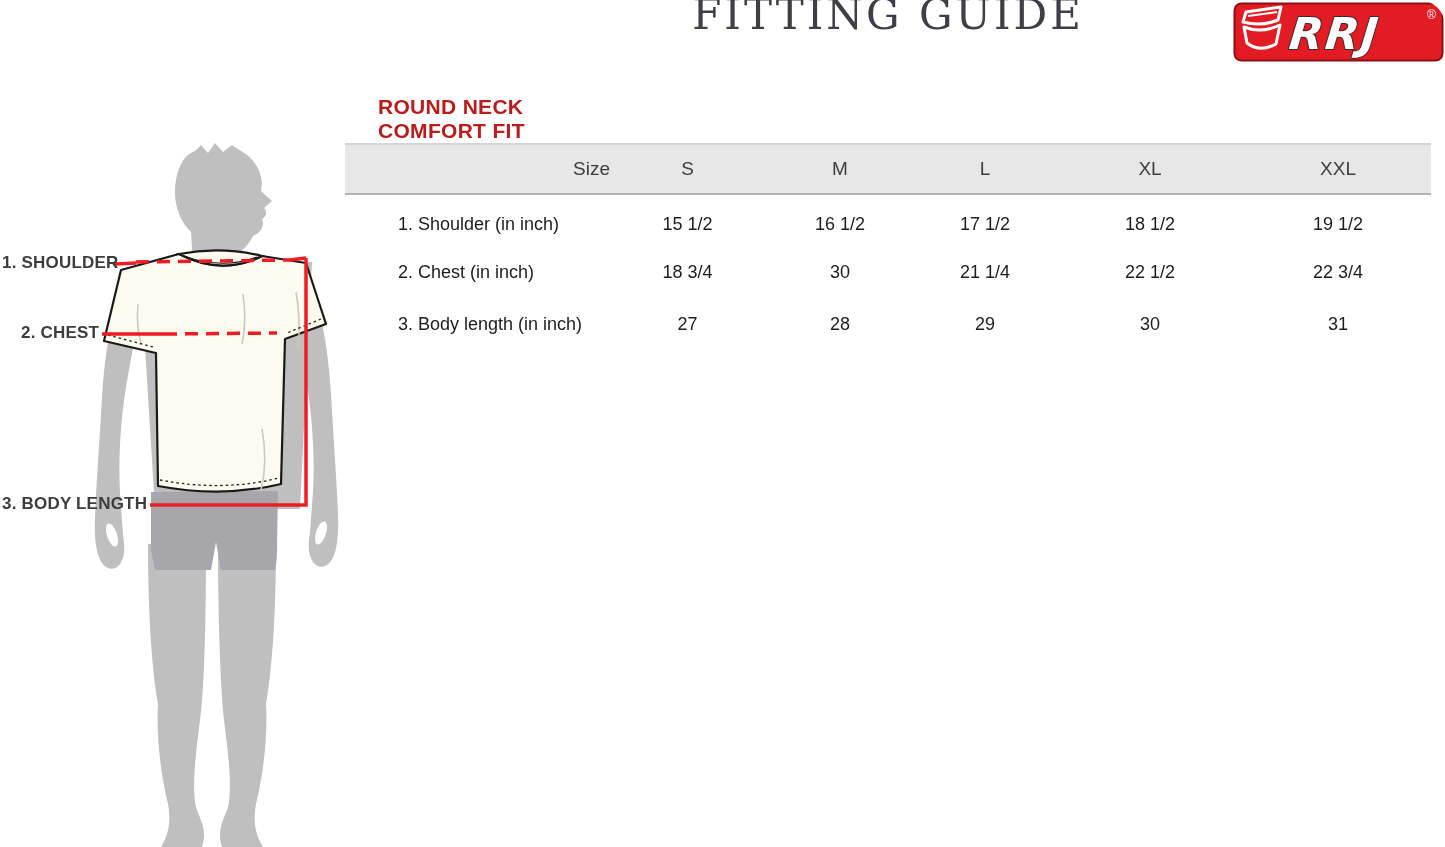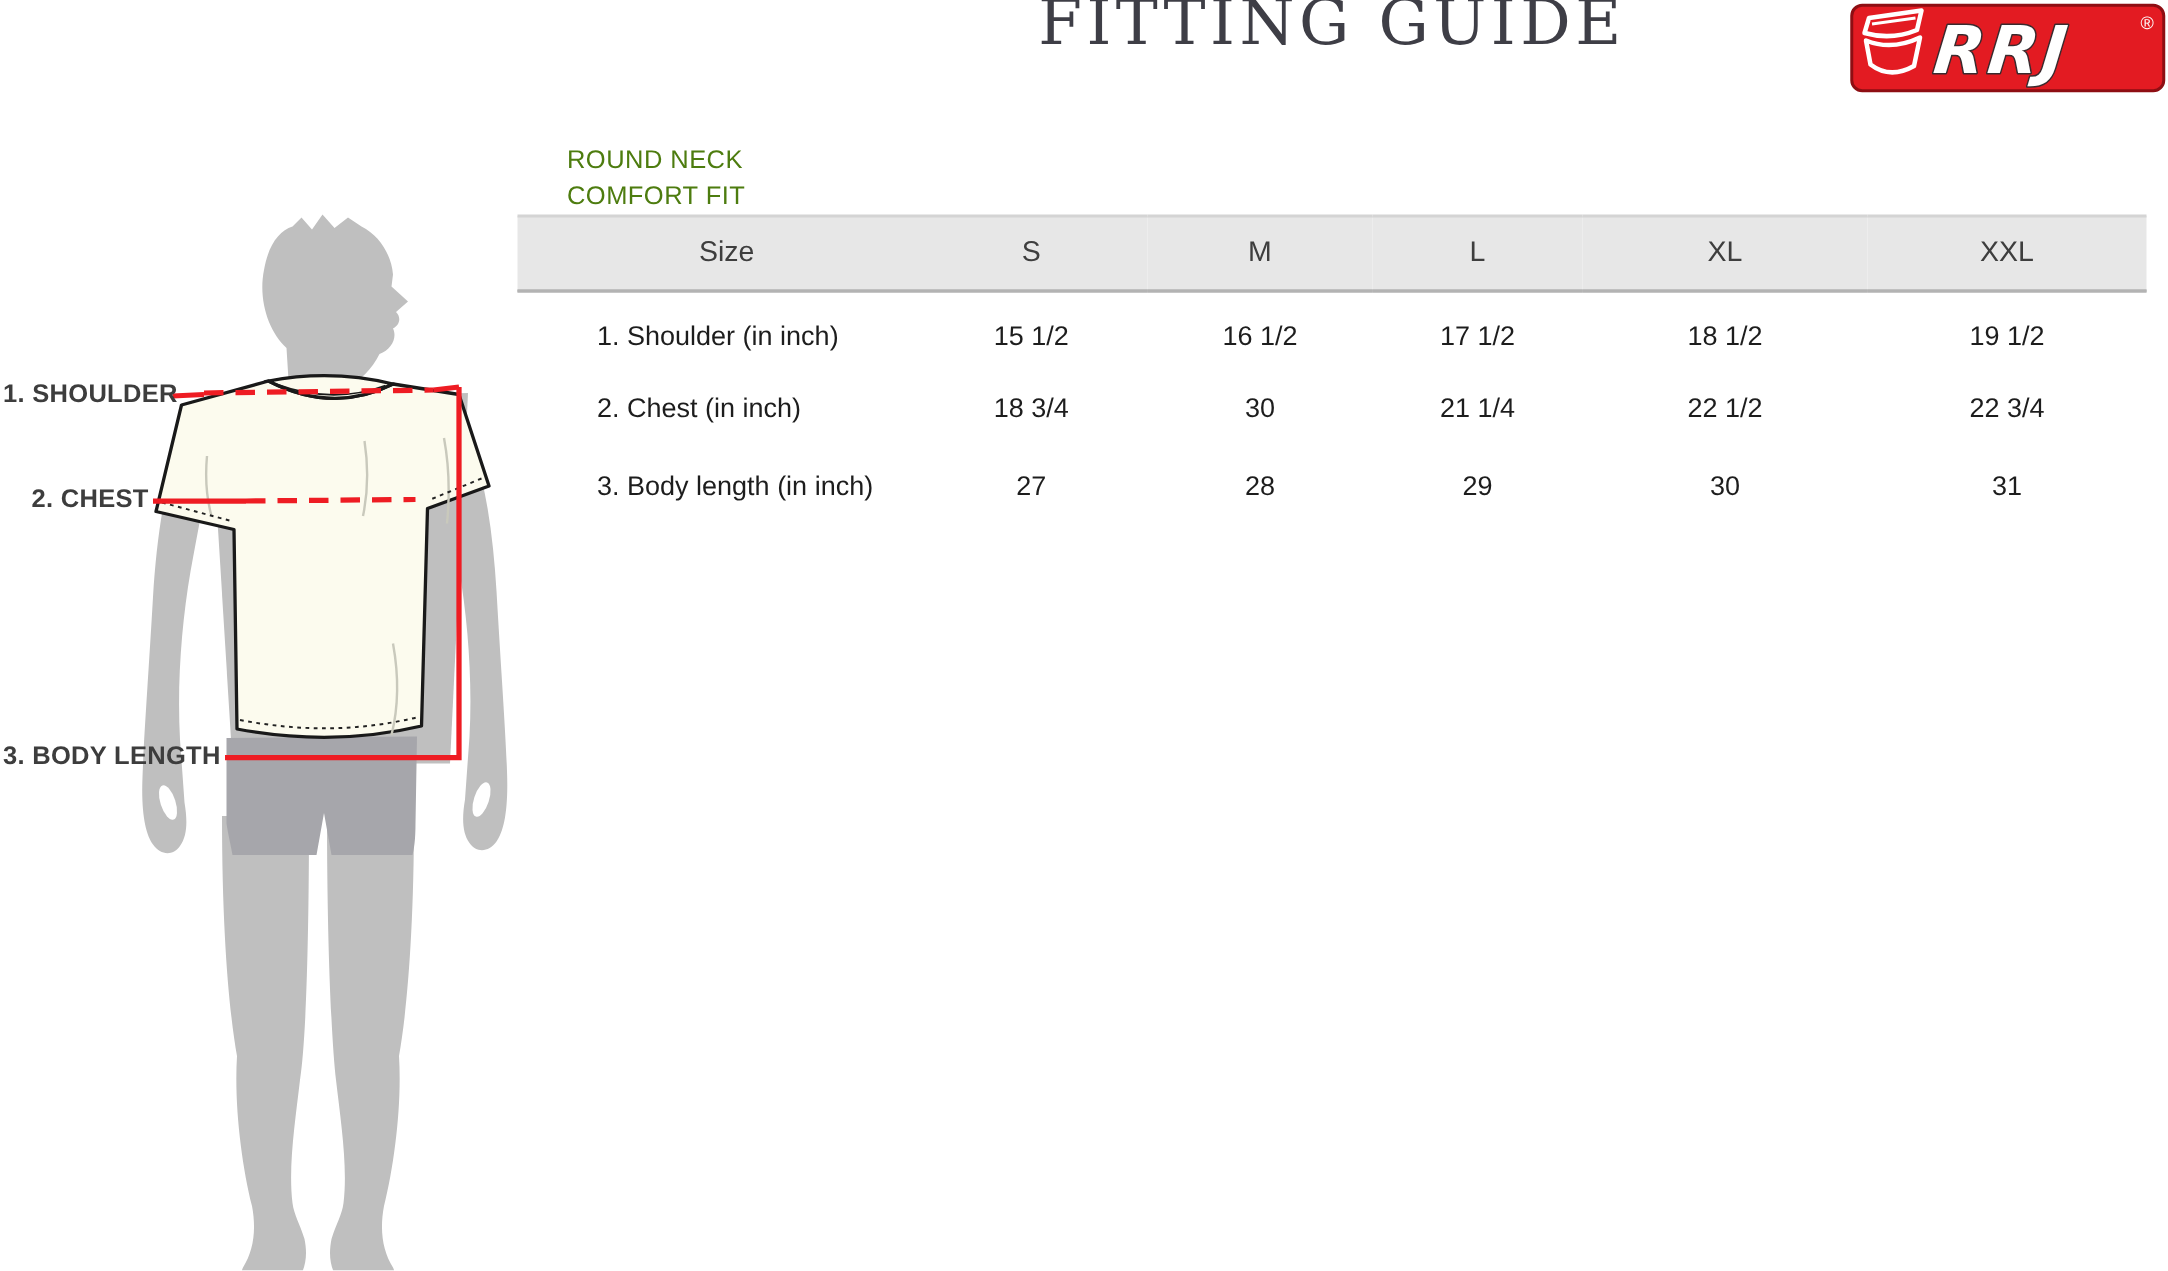--- a/index.html
+++ b/index.html
@@ -1,19 +1,19 @@
 <!DOCTYPE html>
 <html><head>
 <meta charset="utf-8">
 <style>
   * { margin:0; padding:0; box-sizing:border-box; }
   html,body { background:#ffffff; }
   .page {
     position:relative; width:1445px; height:847px; background:#ffffff;
-    font-family:"Liberation Sans", sans-serif; overflow:hidden;
+    font-family:"Liberation Sans", sans-serif; overflow:hidden;border-radius:26px;
   }
   
   .title {
     position:absolute; left:345px; top:-10px; width:1086px;
     text-align:center; font-family:"DejaVu Serif", serif;
     font-size:42px; font-weight:500; letter-spacing:3px; color:#3e3e46;
   }
   .subtitle {
     position:absolute; left:345px; top:50px; width:1086px;
     text-align:center; font-family:"DejaVu Serif", serif; font-style:italic;
@@ -26,37 +26,37 @@
   .m-label {
     position:absolute; left:2px; font-size:17px; font-weight:bold;
     color:#3d3d3d; letter-spacing:0.2px; white-space:nowrap;
   }
   .m-label.shoulder { top:249px; }
   .m-label.chest    { top:319px;margin-left:19px; }
   .m-label.bodylen  { top:490px; }
   
   .chart-heading {
     position:absolute; left:378px; top:95px;
-    font-size:17px; font-weight:normal; color:#4d7c0f; line-height:24px;
+    font-size:21px; font-weight:bold; color:#b91c1c; line-height:24px;
     letter-spacing:0.3px;
   }
   table.size-table {
     position:absolute; left:345px; top:143px; width:1086px;
     border-collapse:collapse; table-layout:fixed;
   }
   table.size-table thead tr {
     background:#e7e7e7;
     border-top:2px solid #d4d4d4;
     border-bottom:2px solid #b3b3b3;
   }
   table.size-table th {
     height:50px; font-weight:normal; font-size:19px; color:#3e3e3e;
     text-align:center; vertical-align:middle;
   }
-  table.size-table th:first-child { text-align:center; padding-left:14px; }
+  table.size-table th:first-child { text-align:right; padding-left:14px; }
   table.size-table td {
     height:52px; font-size:18px; color:#1d1d1d;
     text-align:center; vertical-align:middle;
   }
   table.size-table td:first-child { text-align:left; padding-left:53px;margin-top:44px; }
   table.size-table tbody tr:first-child td { padding-top:8px; }
 </style>
 </head>
 <body>
 

